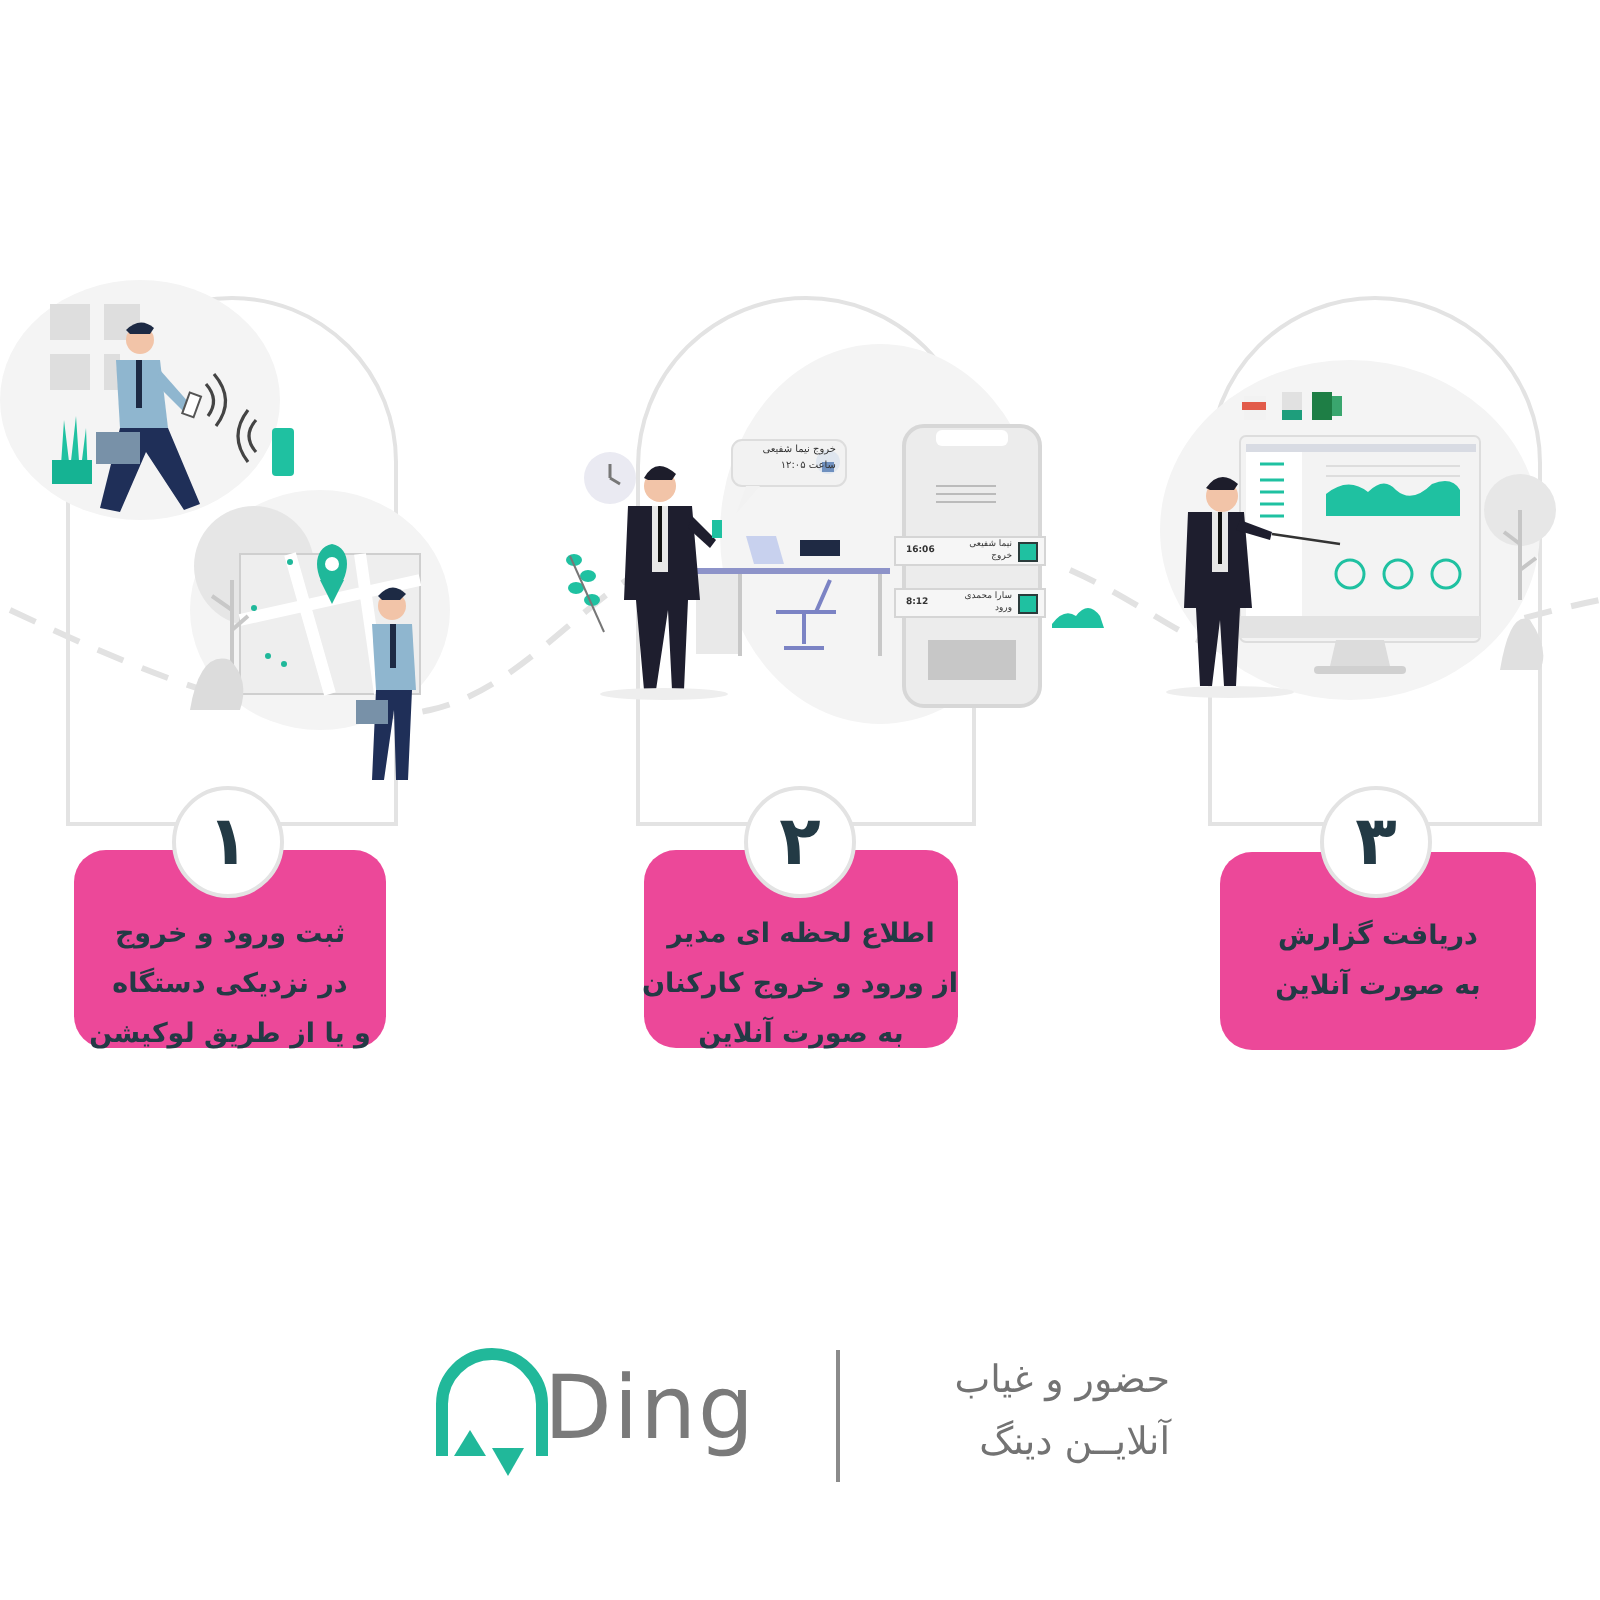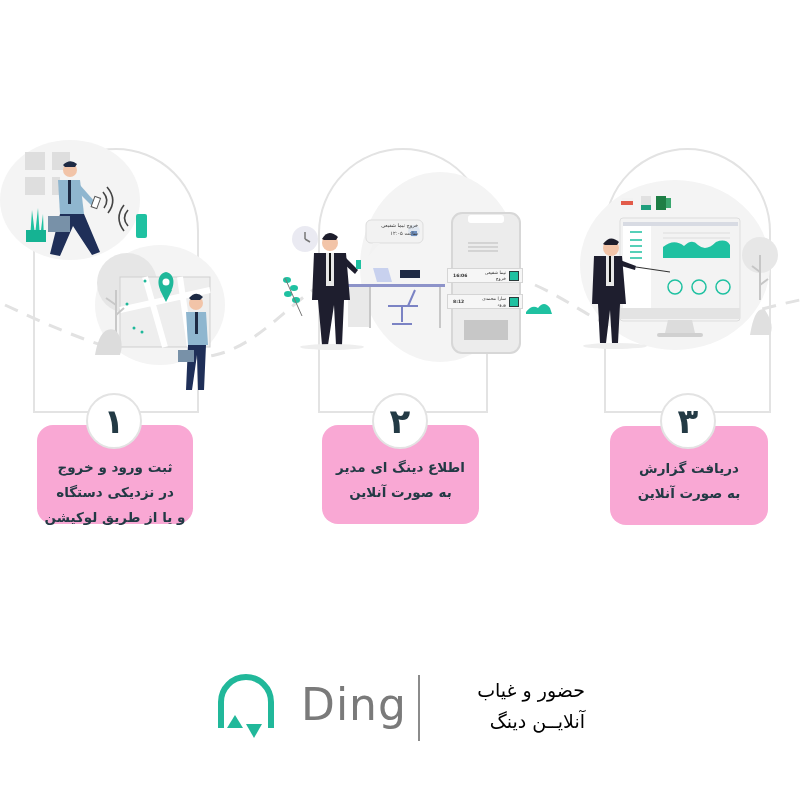--- a/index.html
+++ b/index.html
@@ -2,32 +2,32 @@
 <html><head>
 <meta charset="utf-8">
 <style>
   html, body { margin:0; padding:0; }
   body { width:800px; height:800px; background:#ffffff; position:relative; overflow:hidden;
          font-family:"DejaVu Sans", sans-serif; }
   .abs { position:absolute; }
   .frame { position:absolute; border:2px solid #e3e3e3; border-bottom-width:2px;
            border-radius:85px 85px 0 0; box-sizing:border-box; background:transparent; }
   .blob { position:absolute; background:#f4f4f4; border-radius:50%; }
-  .card { position:absolute; background:#f9a8d4; border-radius:16px; box-sizing:border-box;
+  .card { position:absolute; background:#ec4899; border-radius:16px; box-sizing:border-box;
           direction:rtl; text-align:center; color:#233a45; font-weight:bold; font-size:13.5px;
           line-height:25px; padding-top:30px; }
   .card div { white-space:nowrap; }
   .num-circle { position:absolute; width:56px; height:56px; border-radius:50%; background:#fff;
                 border:2px solid #e3e3e3; box-sizing:border-box; display:flex; align-items:center;
                 justify-content:center; color:#233a45; font-weight:bold; font-size:34px; line-height:1;
                 font-family:"DejaVu Sans", sans-serif; }
   .brand-word { position:absolute; color:#7a7a7a; font-size:44px; font-family:"DejaVu Sans", sans-serif;
                 letter-spacing:1px; line-height:1; }
   .divider { position:absolute; background:#8b8b8b; }
-  .tagline { position:absolute; direction:rtl; text-align:right; color:#000000; font-size:19px; line-height:31px; }
+  .tagline { position:absolute; direction:rtl; text-align:right; color:#737373; font-size:19px; line-height:31px; }
 </style>
 </head>
 <body>
 
 <svg class="abs" style="left:0;top:0" width="800" height="800">
   <path d="M5,305 C80,340 150,370 215,355 C260,345 290,300 330,280" fill="none" stroke="#e2e2e2" stroke-width="3" stroke-dasharray="14,10"></path>
   <path d="M535,285 C580,305 600,330 640,330 C700,330 750,310 800,300" fill="none" stroke="#e2e2e2" stroke-width="3" stroke-dasharray="14,10"></path>
 </svg>
 
 <div>
@@ -173,21 +173,22 @@
     <span style="position:absolute;right:3px;top:2px;width:10px;height:10px;background:#1fc1a1;border:1px solid #2b3b3b;box-sizing:border-box;"></span>
   </div>
   <div class="abs" style="left:447px;top:294px;width:76px;height:15px;background:#f6f6f6;border:1px solid #d5d5d5;box-sizing:border-box;font-size:4.5px;color:#333;">
     <span style="position:absolute;left:5px;top:4px;font-weight:bold;">8:12</span>
     <span style="position:absolute;right:16px;top:1px;direction:rtl;">سارا محمدی</span>
     <span style="position:absolute;right:16px;top:7px;direction:rtl;">ورود</span>
     <span style="position:absolute;right:3px;top:2px;width:10px;height:10px;background:#1fc1a1;border:1px solid #2b3b3b;box-sizing:border-box;"></span>
   </div>
 
   <div class="card" style="left:322px;top:425px;width:157px;height:99px;">
-    <div>اطلاع دینگ ای مدیر</div>
+    <div>اطلاع لحظه ای مدیر</div>
+    <div>از ورود و خروج کارکنان</div>
     <div>به صورت آنلاین</div>
   </div>
   <div class="num-circle" style="left:372px;top:393px;">
     <span>۲</span>
   </div>
 </div>
 
 <div>
   <div class="frame" style="left:604px;top:148px;width:167px;height:265px;"></div>
   <div class="blob" style="left:580px;top:180px;width:190px;height:170px;"></div>
@@ -248,19 +249,19 @@
     <span>۳</span>
   </div>
 </div>
 
 <div>
   <svg class="abs" style="left:215px;top:672px" width="62" height="70">
     <path d="M6,56 L6,30 A25,25 0 0 1 56,30 L56,56" fill="none" stroke="#21b89a" stroke-width="6"></path>
     <path d="M12,56 L20,43 L28,56 Z" fill="#21b89a"></path>
     <path d="M31,52 L47,52 L39,66 Z" fill="#21b89a"></path>
   </svg>
-  <div class="brand-word" style="left:301px;top:683px;">Ding</div>
+  <div class="brand-word" style="left:272px;top:683px;">Ding</div>
   <div class="divider" style="left:418px;top:675px;width:2px;height:66px;"></div>
   <div class="tagline" style="left:440px;top:675px;width:145px;">
     <div>حضور و غیاب</div>
     <div>آنلایــن دینگ</div>
   </div>
 </div>
 
 </body></html>

